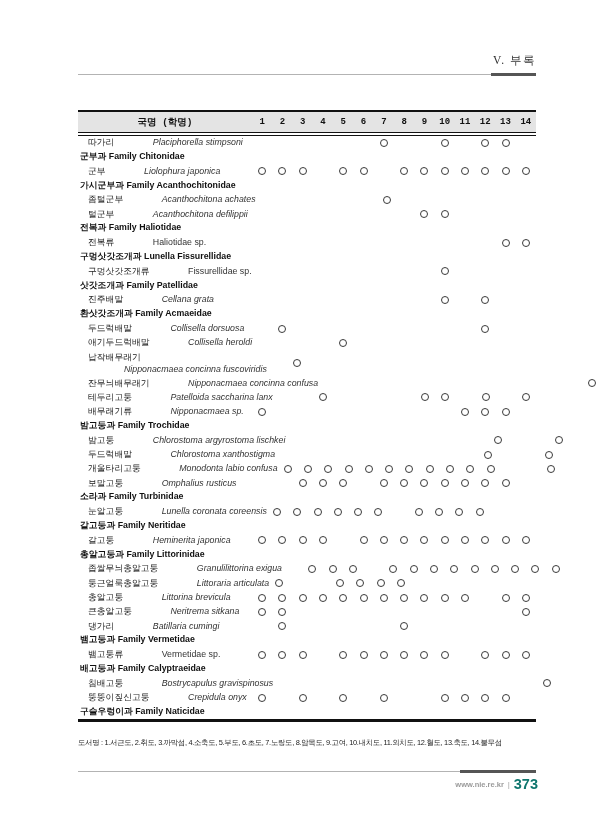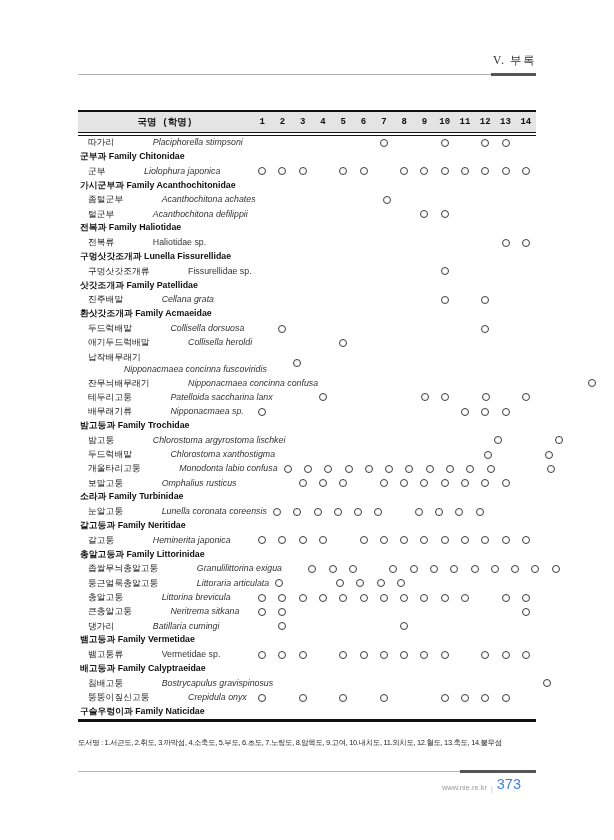--- a/index.html
+++ b/index.html
@@ -31,24 +31,24 @@
   .dot-cell{flex:1 1 0;display:flex;justify-content:center;align-items:center;}
   .circle{width:6px;height:6px;border:1px solid #3a3a3a;border-radius:50%;background:transparent;}
   .bottom-border{height:2.5px;background:#111;}
 
   .footnote{position:absolute;top:738px;left:78px;width:458px;font-size:7.4px;
         letter-spacing:-0.3px;color:#222;white-space:nowrap;}
 
   .bottom-rule{position:absolute;top:771px;left:78px;width:458px;height:1px;background:#b3b3b3;}
   .bottom-rule-accent{position:absolute;top:769.5px;right:78px;width:76px;height:3.5px;background:#555;}
 
-  .page-footer{position:absolute;top:776px;right:93px;display:flex;align-items:flex-end;}
+  .page-footer{position:absolute;top:776px;right:76px;display:flex;align-items:center;font-weight:bold;}
   .site{font-size:7.5px;color:#9a9a9a;}
   .sep{font-size:7px;color:#bbb;margin:0 4px;}
-  .pagenum{font-size:14.5px;color:#3b82f6;font-family:"Liberation Sans","DejaVu Sans",sans-serif;}
+  .pagenum{font-size:14.5px;color:#0f766e;font-family:"Liberation Sans","DejaVu Sans",sans-serif;}
 </style>
 </head>
 <body>
 
 <div class="page">
 
   <div class="section-header">V. 부록</div>
   <div class="top-rule"></div>
   <div class="top-rule-accent"></div>
 

